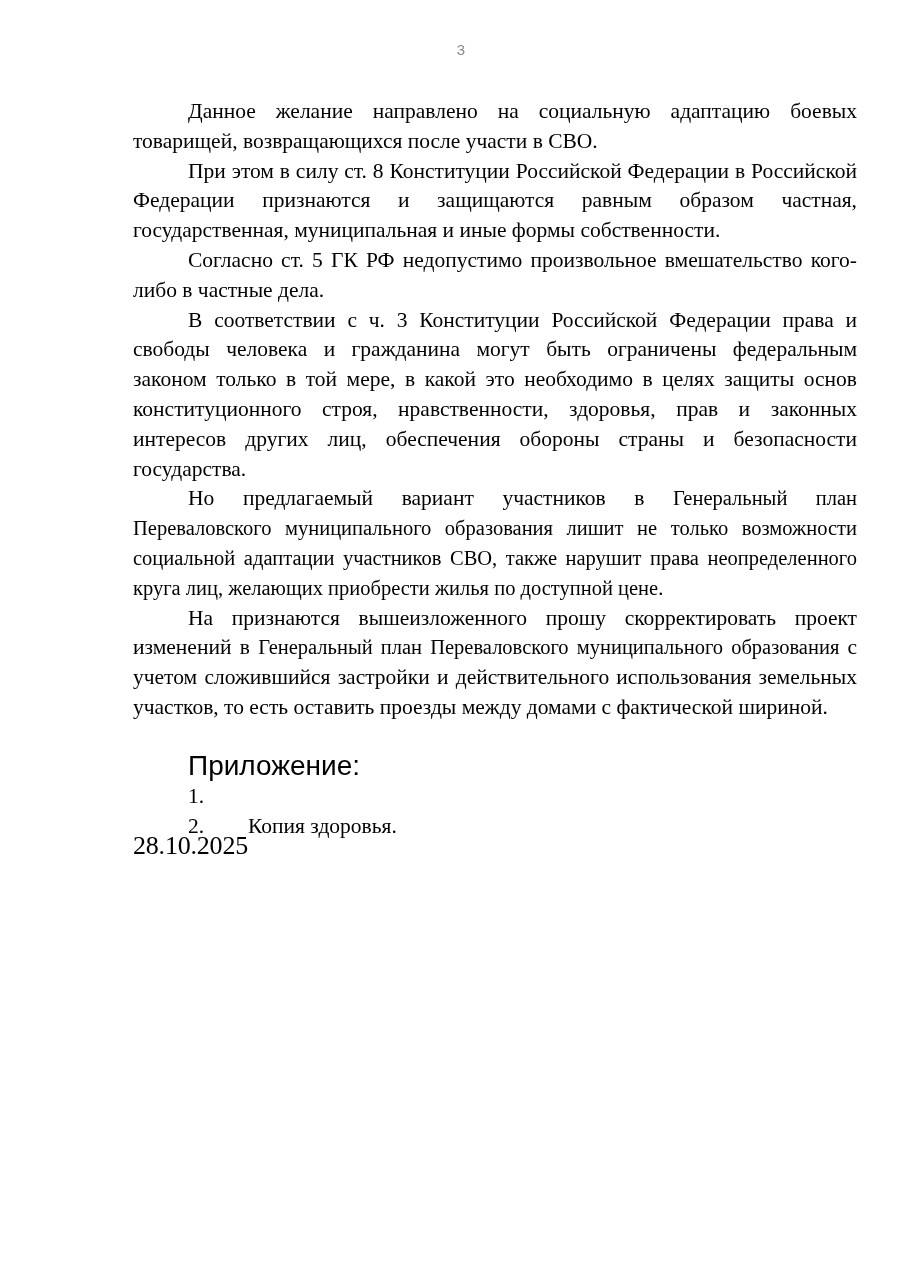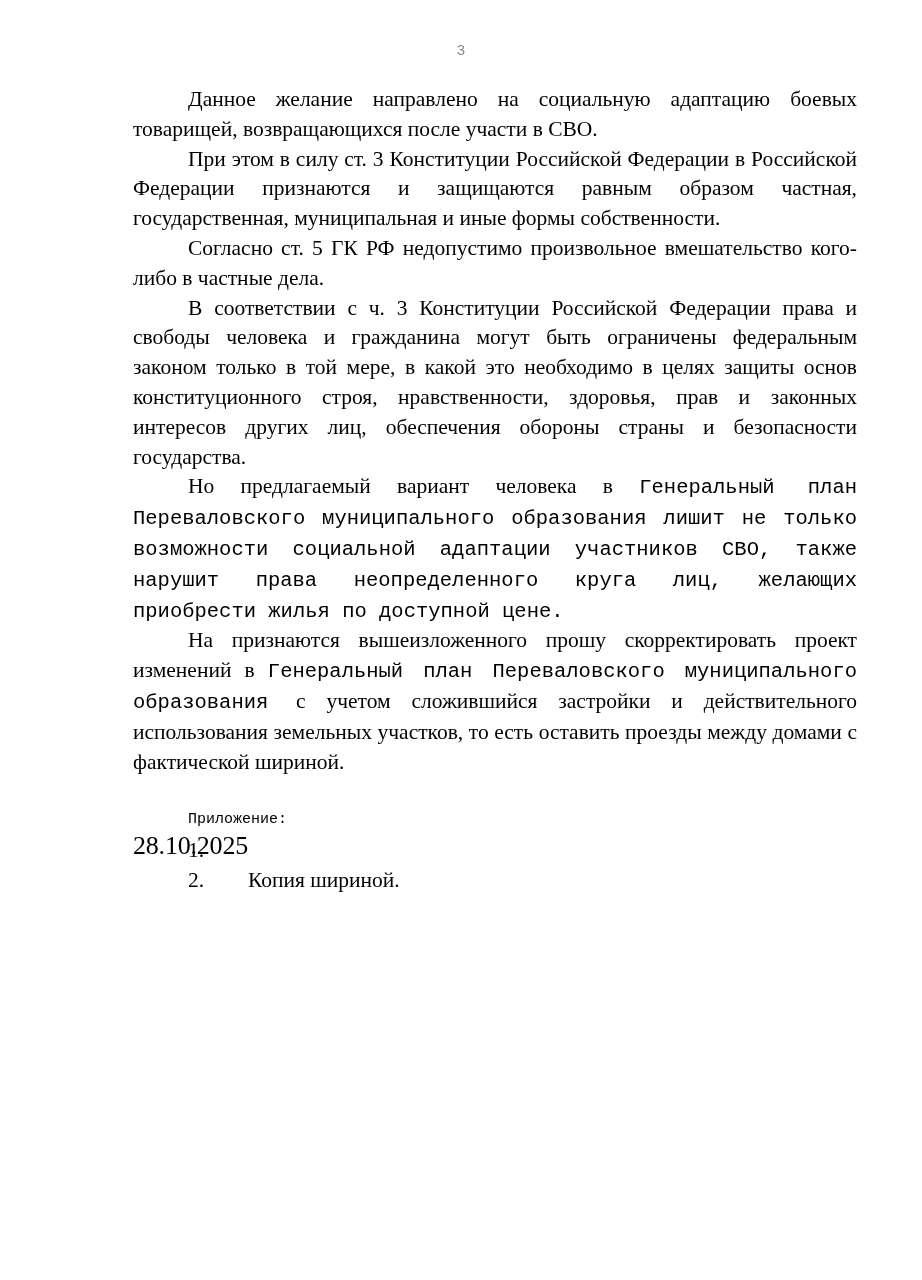--- a/index.html
+++ b/index.html
@@ -27,43 +27,43 @@
     width: 922px;
     text-align: center;
     font-family: "Liberation Sans", sans-serif;
     font-size: 15px;
     color: #8a8a8a;
     letter-spacing: 0.3px;
   }
   .content {
     position: absolute;
     left: 133px;
-    top: 85px;
+    top: 97px;
     width: 724px;
   }
   p.para {
     margin: 0;
     text-align: justify;
     text-justify: inter-word;
     text-indent: 55px;
     font-size: 21.5px;
     line-height: 29.8px;
     letter-spacing: 0px;
   }
   .serif { font-family: "Liberation Serif", serif; }
-  .sans  { font-family: Liberation Mono, monospace; font-size: 20.5px; }
+  .sans  { font-family: Liberation Serif, serif; font-size: 20.5px; }
   .attachments {
     margin-top: 28px;
   }
   .attach-title {
     margin: 0;
     text-indent: 55px;
-    font-size: 15px;
+    font-size: 28px;
     line-height: 30px;
-    font-family: Liberation Mono, monospace;
+    font-family: Liberation Sans, sans-serif;
   }
   .attach-list {
     margin: 0;
     padding: 0;
     list-style: none;
   }
   .attach-item {
     font-size: 21.5px;
     line-height: 30px;
     font-family: "Liberation Serif", serif;
@@ -91,39 +91,39 @@
 <body>
 
 <div class="page">
 
   <div class="page-number">3</div>
 
   <div class="content">
 
     <p class="para serif">Данное желание направлено на социальную адаптацию боевых товарищей, возвращающихся после участи в СВО.</p>
 
-    <p class="para serif">При этом в силу ст. 3 Конституции Российской Федерации в Российской Федерации признаются и защищаются равным образом частная, государственная, муниципальная и иные формы собственности.</p>
+    <p class="para serif">При этом в силу ст. 8 Конституции Российской Федерации в Российской Федерации признаются и защищаются равным образом частная, государственная, муниципальная и иные формы собственности.</p>
 
     <p class="para serif">Согласно ст. 5 ГК РФ недопустимо произвольное вмешательство кого-либо в частные дела.</p>
 
     <p class="para serif">В соответствии с ч. 3 Конституции Российской Федерации права и свободы человека и гражданина могут быть ограничены федеральным законом только в той мере, в какой это необходимо в целях защиты основ конституционного строя, нравственности, здоровья, прав и законных интересов других лиц, обеспечения обороны страны и безопасности государства.</p>
 
-    <p class="para"><span class="serif">Но предлагаемый вариант человека в </span><span class="sans">Генеральный план Переваловского муниципального образования лишит не только возможности социальной адаптации участников СВО, также нарушит права неопределенного круга лиц, желающих приобрести жилья по доступной цене.</span></p>
+    <p class="para"><span class="serif">Но предлагаемый вариант участников в </span><span class="sans">Генеральный план Переваловского муниципального образования лишит не только возможности социальной адаптации участников СВО, также нарушит права неопределенного круга лиц, желающих приобрести жилья по доступной цене.</span></p>
 
     <p class="para"><span class="serif">На признаются вышеизложенного прошу скорректировать проект изменений в </span><span class="sans">Генеральный план Переваловского муниципального образования </span><span class="serif">с учетом сложившийся застройки и действительного использования земельных участков, то есть оставить проезды между домами с фактической шириной.</span></p>
 
     <div class="attachments">
       <p class="attach-title">Приложение:</p>
       <ul class="attach-list">
         <li class="attach-item">
           <span class="attach-num">1.</span>
         </li>
         <li class="attach-item">
           <span class="attach-num">2.</span>
-          <span class="attach-text">Копия шириной.</span>
+          <span class="attach-text">Копия здоровья.</span>
         </li>
       </ul>
     </div>
 
   </div>
 
   <div class="doc-date">28.10.2025</div>
 
 </div>
 

